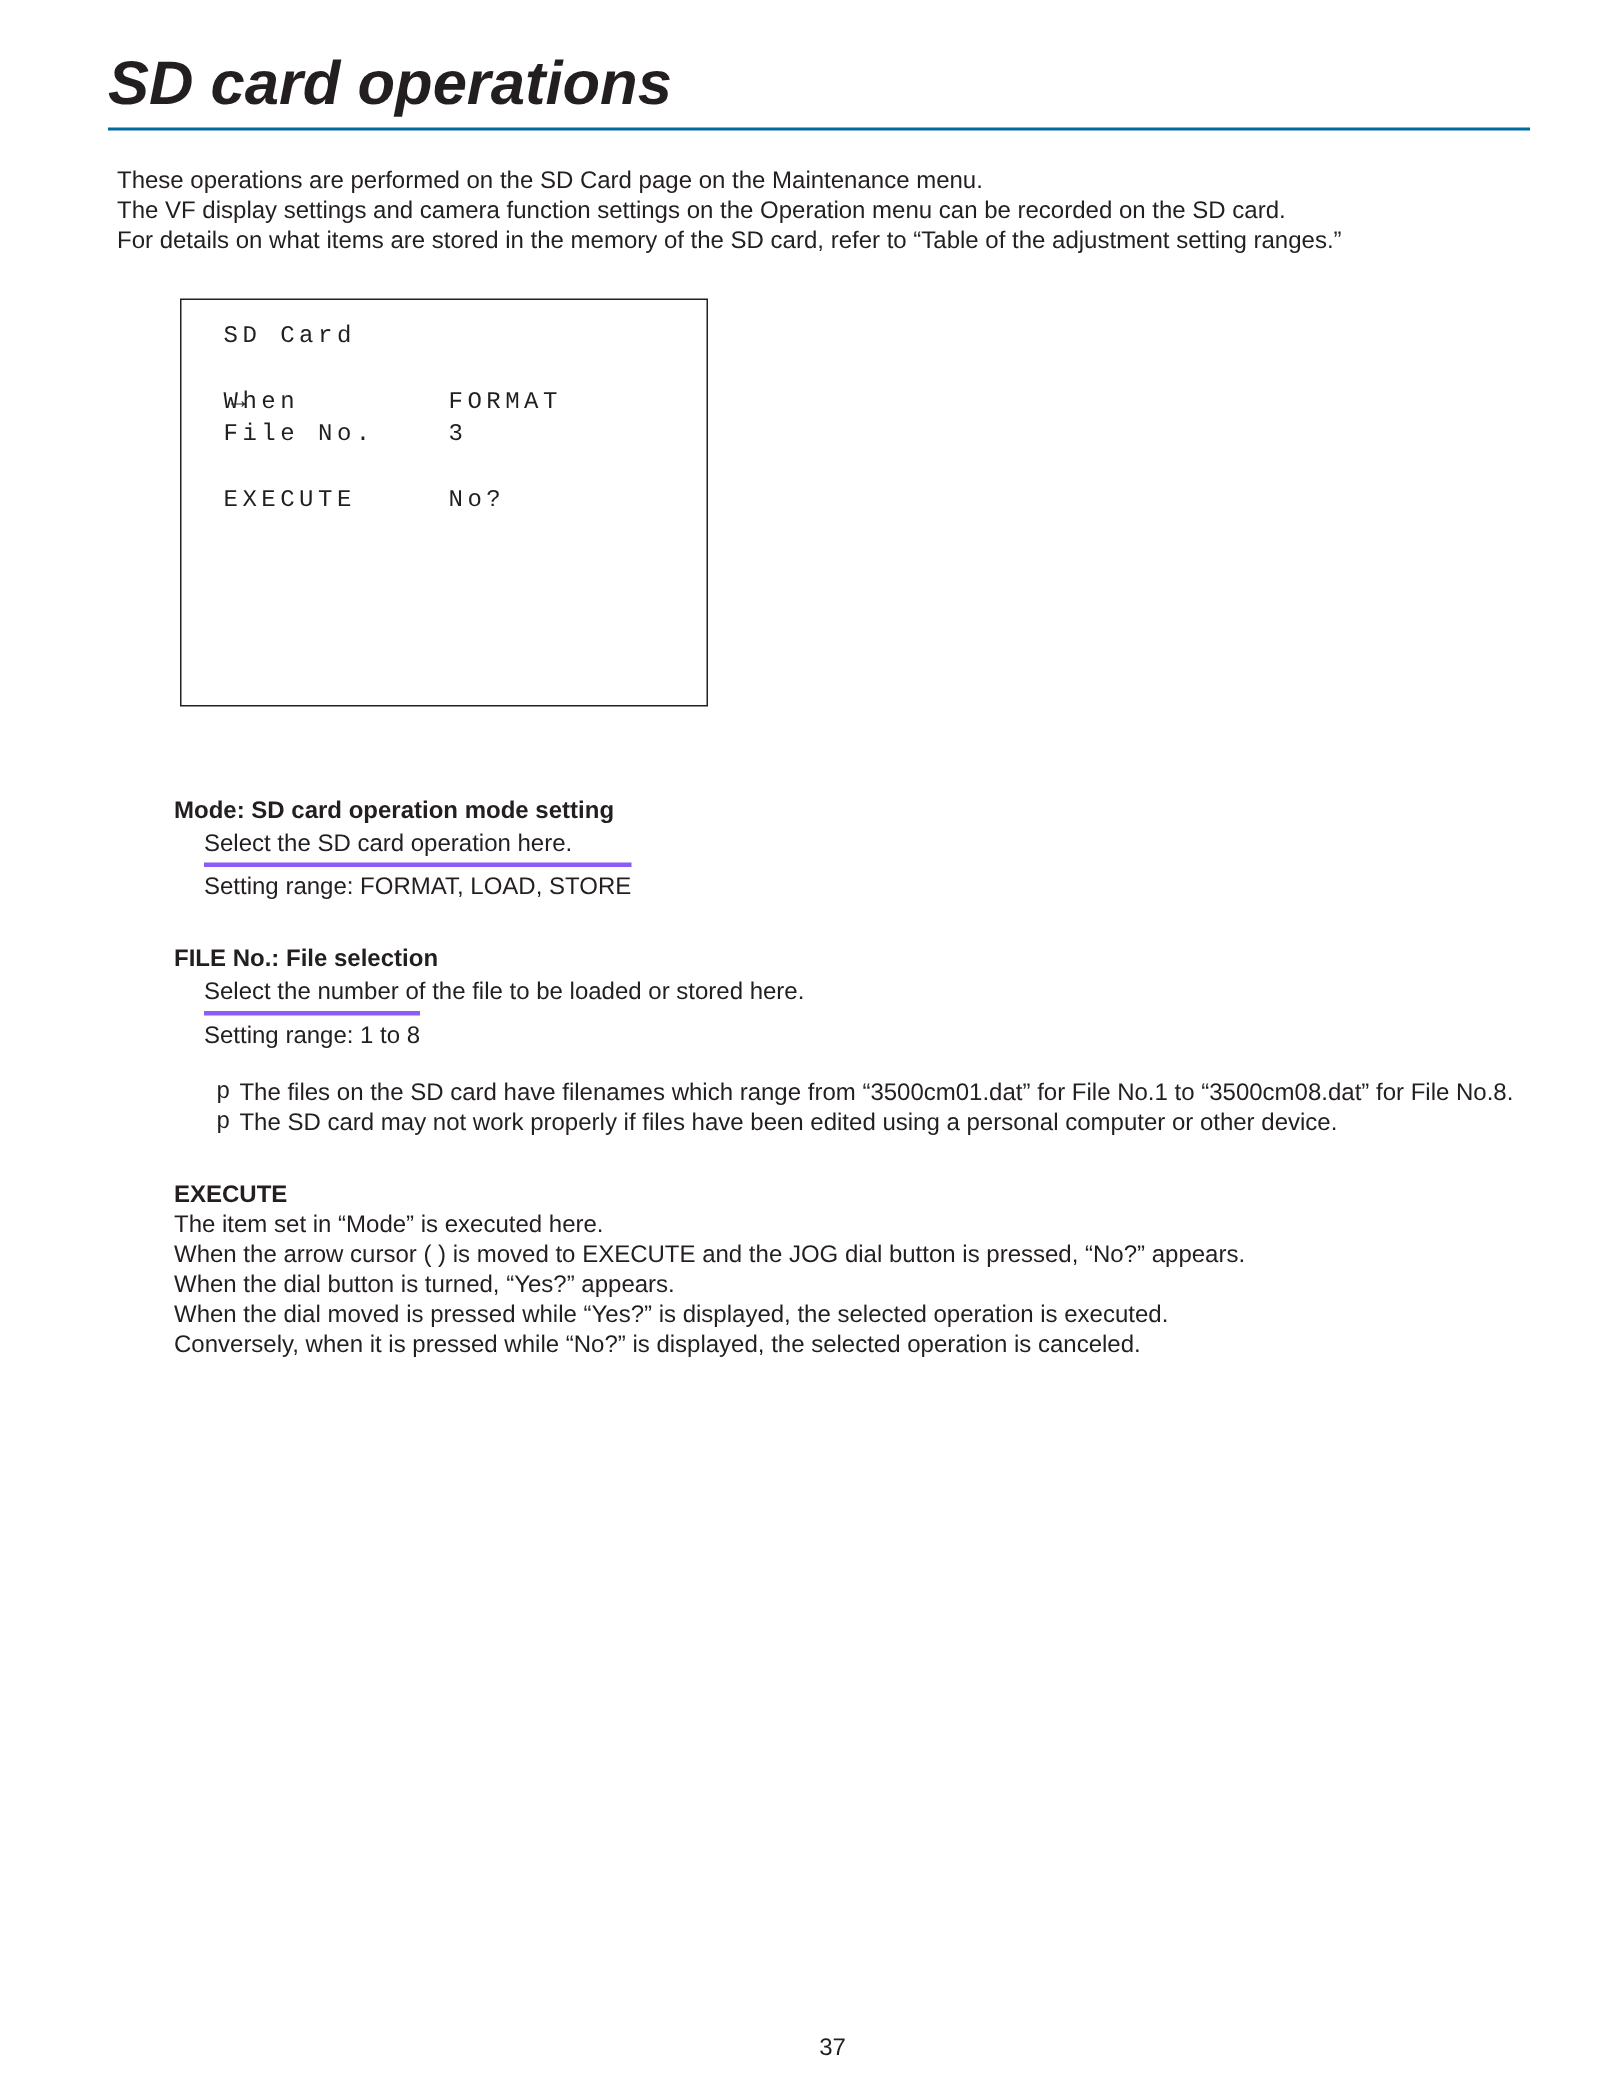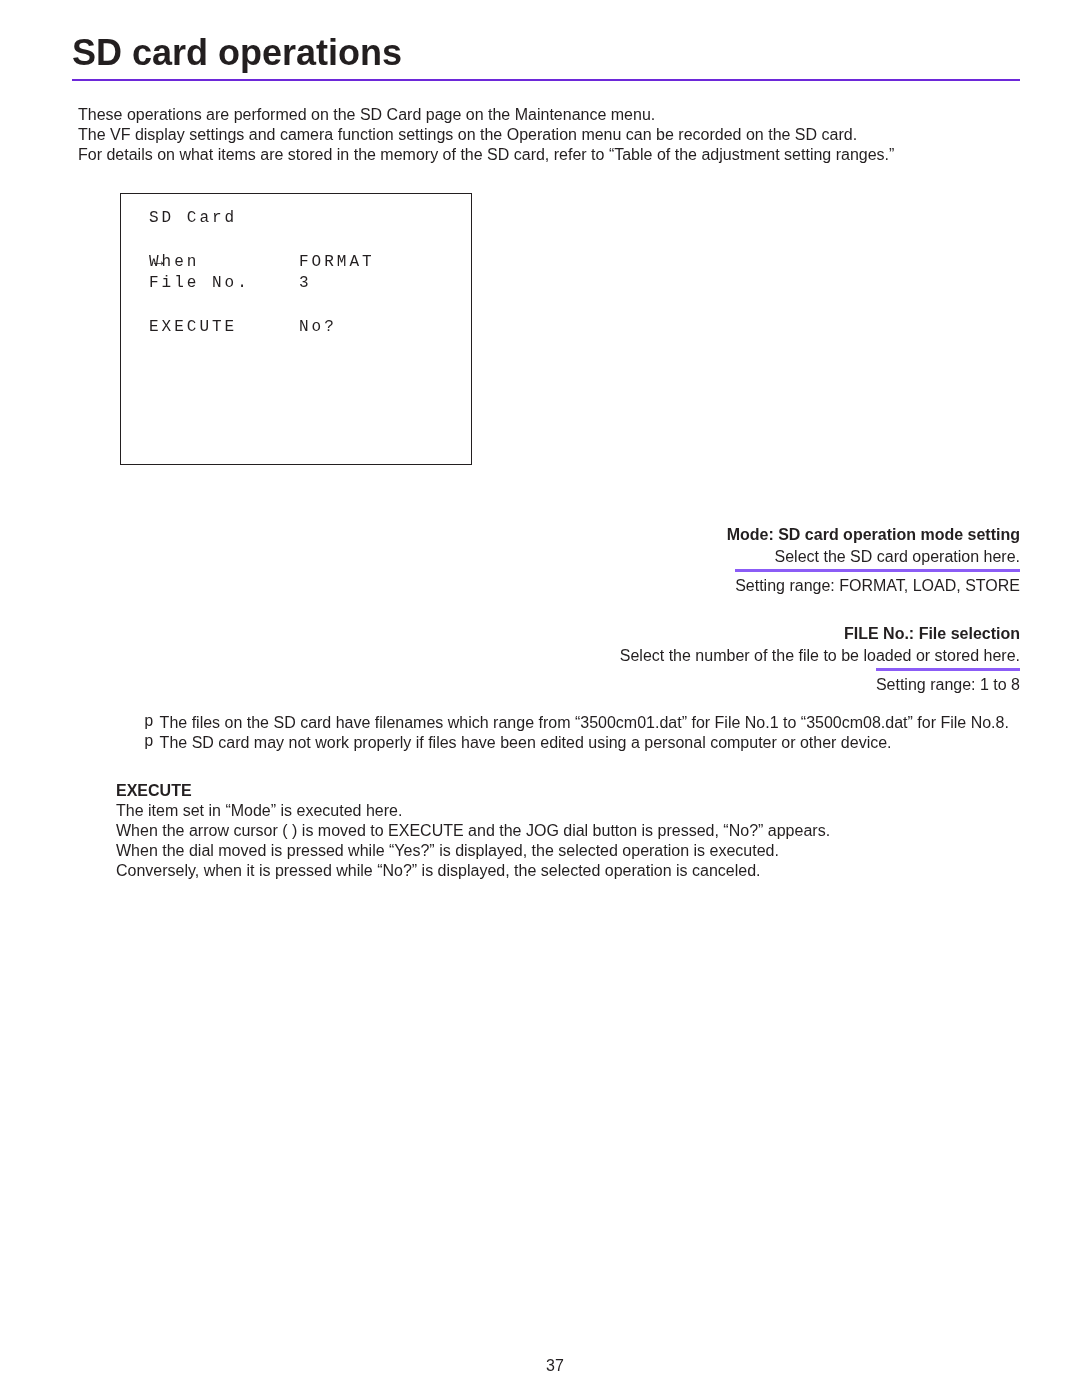--- a/index.html
+++ b/index.html
@@ -9,23 +9,24 @@
     height: 1400px;
     background: #fff;
     color: #231f20;
     font-family: Arial, Helvetica, sans-serif;
     font-size: 16px;
     line-height: 1.25;
     padding: 30px 60px 0 60px;
   }
 
   .title {
+    font-style: italic;
     font-weight: 700;
-    font-size: 36px;
-    border-bottom: 2px solid #6d28d9;
+    font-size: 41px;
+    border-bottom: 2px solid #0369a1;
     padding-bottom: 4px;
     margin-bottom: 24px;
     margin-left: 12px;
   }
 
   .intro { margin-left: 18px; margin-bottom: 28px; }
   .intro p { margin: 0; }
 
   .lcd-wrapper { margin-left: 60px; margin-bottom: 60px; }
   .lcd {
@@ -40,21 +41,21 @@
     position: relative;
   }
   .lcd .row { display: flex; }
   .lcd .col-left { width: 150px; }
   .lcd .spacer { height: 22px; }
   .lcd .arrow {
     position: absolute;
     left: 5px;
   }
 
-  .section { margin-left: 56px; margin-bottom: 28px; text-align: right; }
+  .section { margin-left: 56px; margin-bottom: 28px; }
   .sec-title { font-weight: 700; margin: 0 0 2px 0; }
   .sec-sub { margin: 0 0 2px 20px; }
   .sec-range {
     margin: 0 0 0 20px;
     border-top: 3px solid #8b5cf6;
     display: inline-block;
     padding-top: 4px;
   }
 
   .note-row { display: flex; align-items: flex-start; margin-left: 28px; }
@@ -131,17 +132,18 @@
       <span class="bullet">p</span>
       <p>The SD card may not work properly if files have been edited using a personal computer or other device.</p>
     </div>
   </div>
 </div>
 
 <div class="exec-block">
   <p class="sec-title">EXECUTE</p>
   <p>The item set in “Mode” is executed here.</p>
   <p>When the arrow cursor (  ) is moved to EXECUTE and the JOG dial button is pressed, “No?” appears.</p>
+  <p>When the dial button is turned, “Yes?” appears.</p>
   <p>When the dial moved is pressed while “Yes?” is displayed, the selected operation is executed.</p>
   <p>Conversely, when it is pressed while “No?” is displayed, the selected operation is canceled.</p>
 </div>
 
 <div class="pagenum">37</div>
 
 </body></html>

